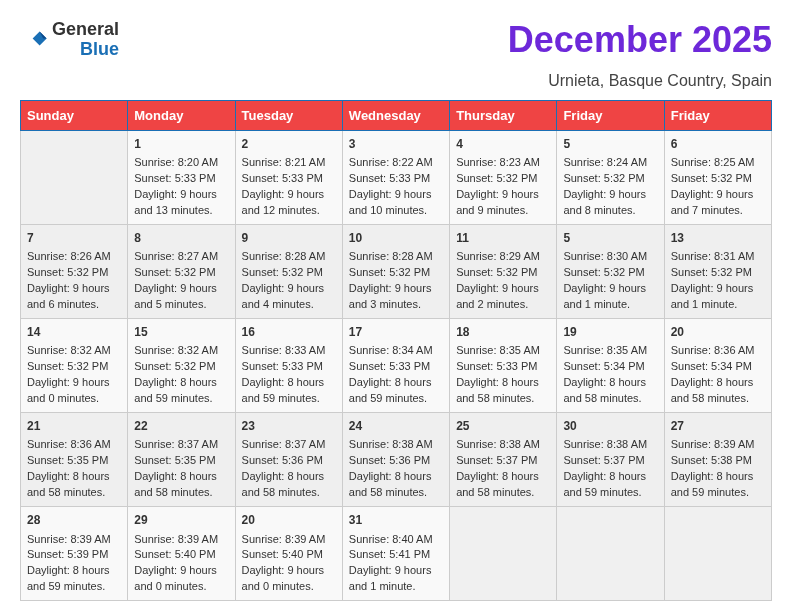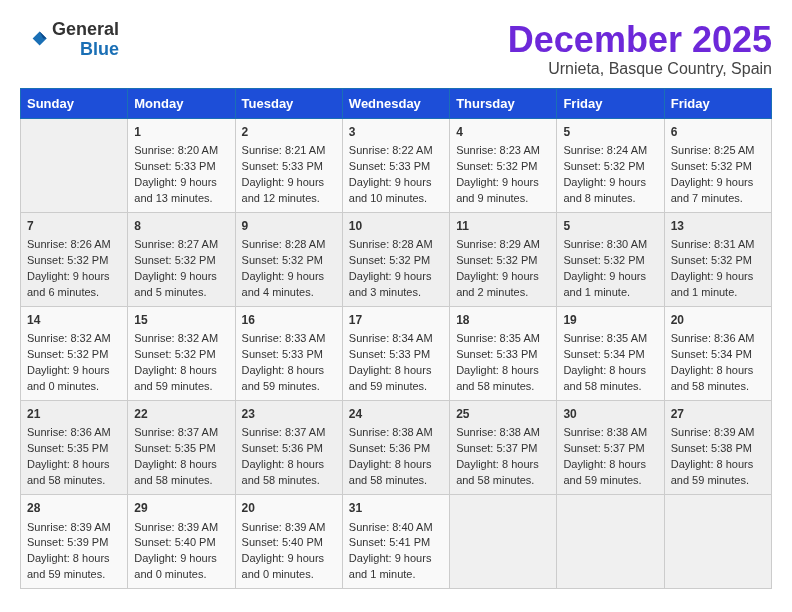--- a/index.html
+++ b/index.html
@@ -40,28 +40,29 @@
     }
     .main-title {
       font-size: 36px;
       font-weight: bold;
       color: #6d28d9;
       line-height: 1.1;
     }
     .subtitle {
       font-size: 16px;
       color: #444;
+      margin-top: 12px;
     }
     table {
       width: 100%;
       border-collapse: collapse;
       font-size: 11px;
     }
     thead tr th {
-      background: #1d4ed8;
+      background: #ef4444;
       color: #fff;
       font-weight: bold;
       font-size: 13px;
       padding: 7px 6px;
       text-align: left;
       border: 1px solid #1a6fb5;
     }
     tbody tr {
       vertical-align: top;
     }

